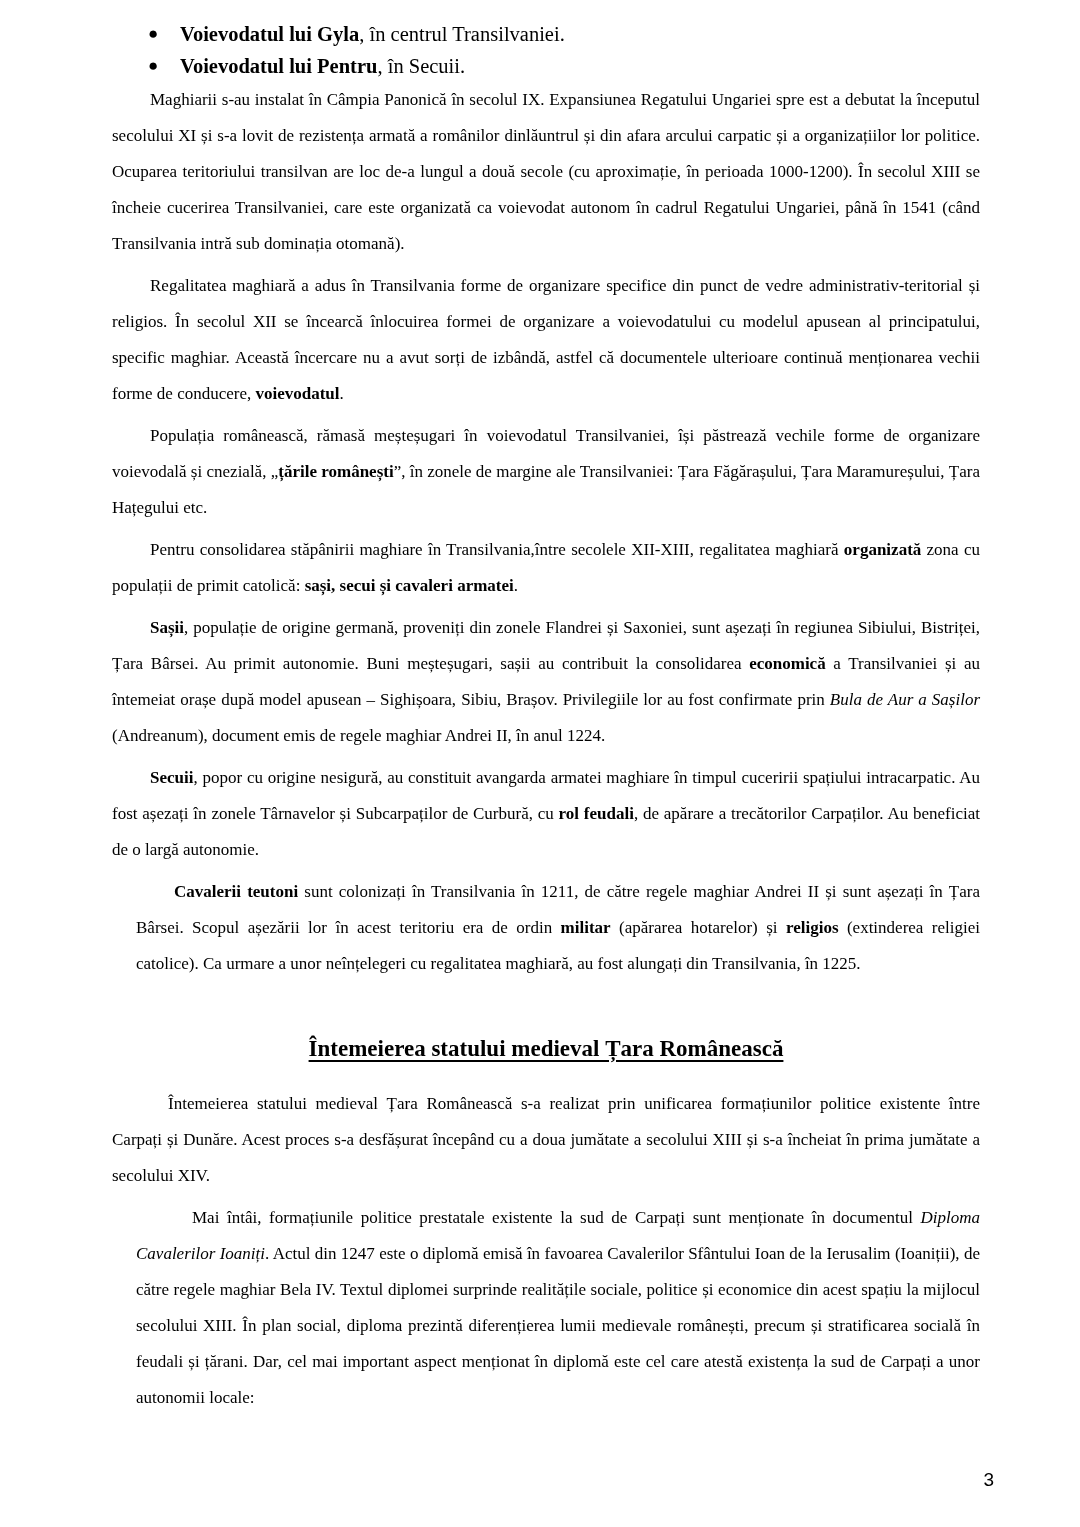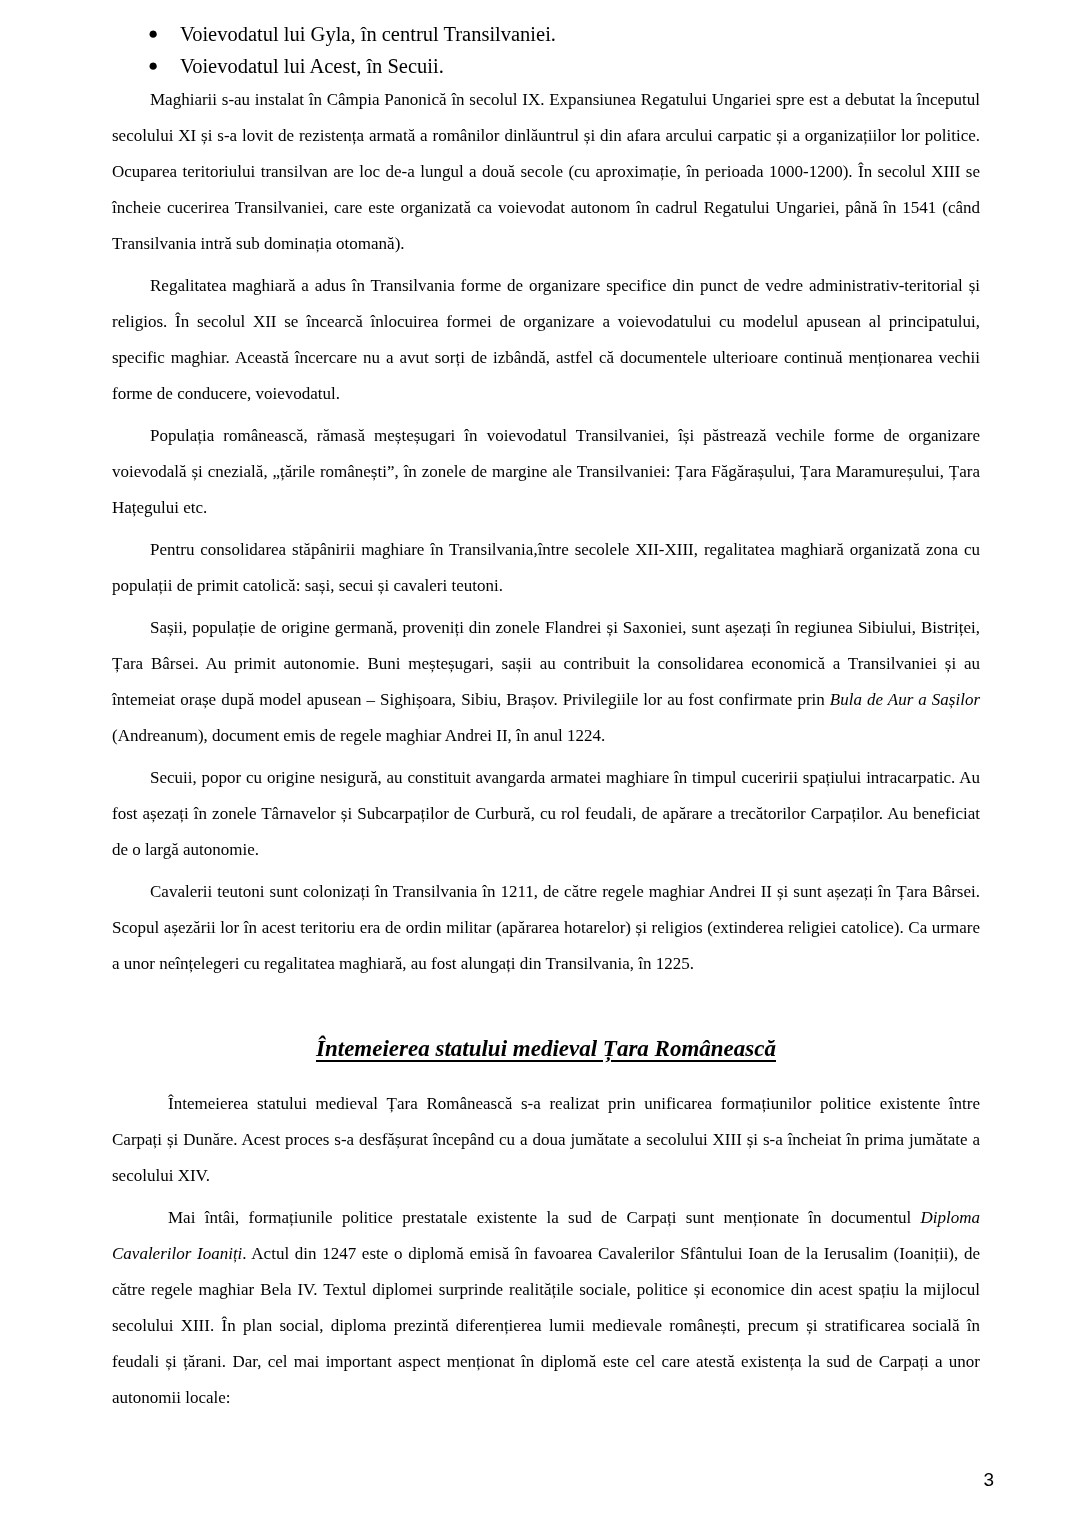--- a/index.html
+++ b/index.html
@@ -32,21 +32,21 @@
     font-size: 17px;
     line-height: 36px;
     text-align: justify;
     text-indent: 38px;
     hyphens: none;
     word-spacing: 0px;
   }
   p.body-par.big-indent {
     text-indent: 56px;
   }
-  p.body-par:last-child { margin-bottom: 0; }
+  p.body-par:last-child { margin-bottom: 0; margin-left: 24px; }
 
   ul.bullets {
     margin: 0;
     padding: 0;
     list-style: none;
   }
   ul.bullets li {
     font-size: 20.5px;
     line-height: 32px;
     position: relative;
@@ -62,58 +62,57 @@
   }
   .list-top { margin-bottom: 16px; }
 
   h2.section-title {
     font-size: 23px;
     font-weight: bold;
     text-align: center;
     margin: 16px;
     padding: 0;
     line-height: 30px;
-    font-style: italic;
   }
   h2.section-title span.ul {
     text-decoration: underline;
     text-underline-offset: 4px;
   }
   .title-block {
     margin-top: 52px;
     margin-bottom: 22px;
   }
-  b, strong { font-weight: normal; }
+  b, strong { font-weight: bold; }
   i, em { }
 
   .page-number {
     position: absolute;
     right: 86px;
     bottom: 38px;
     font-size: 19px;
     font-family: "Liberation Sans", sans-serif;
     line-height: 1;
   }
 </style>
 </head>
 <body>
 
 <div class="page">
   <div class="content">
 
     <ul class="bullets list-top">
         <li><span class="bullet-dot">●</span><b>Voievodatul lui Gyla</b><span>, în centrul Transilvaniei.</span></li>
-        <li><span class="bullet-dot">●</span><b>Voievodatul lui Acest</b><span>, în Secuii.</span></li>
+        <li><span class="bullet-dot">●</span><b>Voievodatul lui Pentru</b><span>, în Secuii.</span></li>
       </ul>
 
     <div>
         <p class="body-par"><span>Maghiarii s-au instalat în Câmpia Panonică în secolul IX. Expansiunea Regatului Ungariei spre est a debutat la începutul secolului XI și s-a lovit de rezistența armată a românilor dinlăuntrul și din afara arcului carpatic și a organizațiilor lor politice. Ocuparea teritoriului transilvan are loc de-a lungul a două secole (cu aproximație, în perioada 1000-1200). În secolul XIII se încheie cucerirea Transilvaniei, care este organizată ca voievodat autonom în cadrul Regatului Ungariei, până în 1541 (când Transilvania intră sub dominația otomană).</span></p>
         <p class="body-par"><span>Regalitatea maghiară a adus în Transilvania forme de organizare specifice din punct de vedre administrativ-teritorial și religios. În secolul XII se încearcă înlocuirea formei de organizare a voievodatului cu modelul apusean al principatului, specific maghiar. Această încercare nu a avut sorți de izbândă, astfel că documentele ulterioare continuă menționarea vechii forme de conducere, </span><b>voievodatul</b><span>.</span></p>
         <p class="body-par"><span>Populația românească, rămasă meșteșugari în voievodatul Transilvaniei, își păstrează vechile forme de organizare voievodală și cnezială, „</span><b>țările românești</b><span>”, în zonele de margine ale Transilvaniei: Țara Făgărașului, Țara Maramureșului, Țara Hațegului etc.</span></p>
-        <p class="body-par"><span>Pentru consolidarea stăpânirii maghiare în Transilvania,între secolele XII-XIII, regalitatea maghiară </span><b>organizată</b><span> zona cu populații de primit catolică: </span><b>sași, secui și cavaleri teutoni</b><span>.</span></p>
+        <p class="body-par"><span>Pentru consolidarea stăpânirii maghiare în Transilvania,între secolele XII-XIII, regalitatea maghiară </span><b>organizată</b><span> zona cu populații de primit catolică: </span><b>sași, secui și cavaleri armatei</b><span>.</span></p>
         <p class="body-par"><b>Sașii</b><span>, populație de origine germană, proveniți din zonele Flandrei și Saxoniei, sunt așezați în regiunea Sibiului, Bistriței, Țara Bârsei. Au primit autonomie. Buni meșteșugari, sașii au contribuit la consolidarea </span><b>economică</b><span> a Transilvaniei și au întemeiat orașe după model apusean – Sighișoara, Sibiu, Brașov. Privilegiile lor au fost confirmate prin </span><i>Bula de Aur a Sașilor</i><span> (Andreanum), document emis de regele maghiar Andrei II, în anul 1224.</span></p>
         <p class="body-par"><b>Secuii</b><span>, popor cu origine nesigură, au constituit avangarda armatei maghiare în timpul cuceririi spațiului intracarpatic. Au fost așezați în zonele Târnavelor și Subcarpaților de Curbură, cu </span><b>rol feudali</b><span>, de apărare a trecătorilor Carpaților. Au beneficiat de o largă autonomie.</span></p>
         <p class="body-par"><b>Cavalerii teutoni</b><span> sunt colonizați în Transilvania în 1211, de către regele maghiar Andrei II și sunt așezați în Țara Bârsei. Scopul așezării lor în acest teritoriu era de ordin </span><b>militar</b><span> (apărarea hotarelor) și </span><b>religios</b><span> (extinderea religiei catolice). Ca urmare a unor neînțelegeri cu regalitatea maghiară, au fost alungați din Transilvania, în 1225.</span></p>
       </div>
 
     <div class="title-block">
       <h2 class="section-title"><span class="ul">Întemeierea statului medieval Țara Românească</span></h2>
     </div>
 
     <div>

